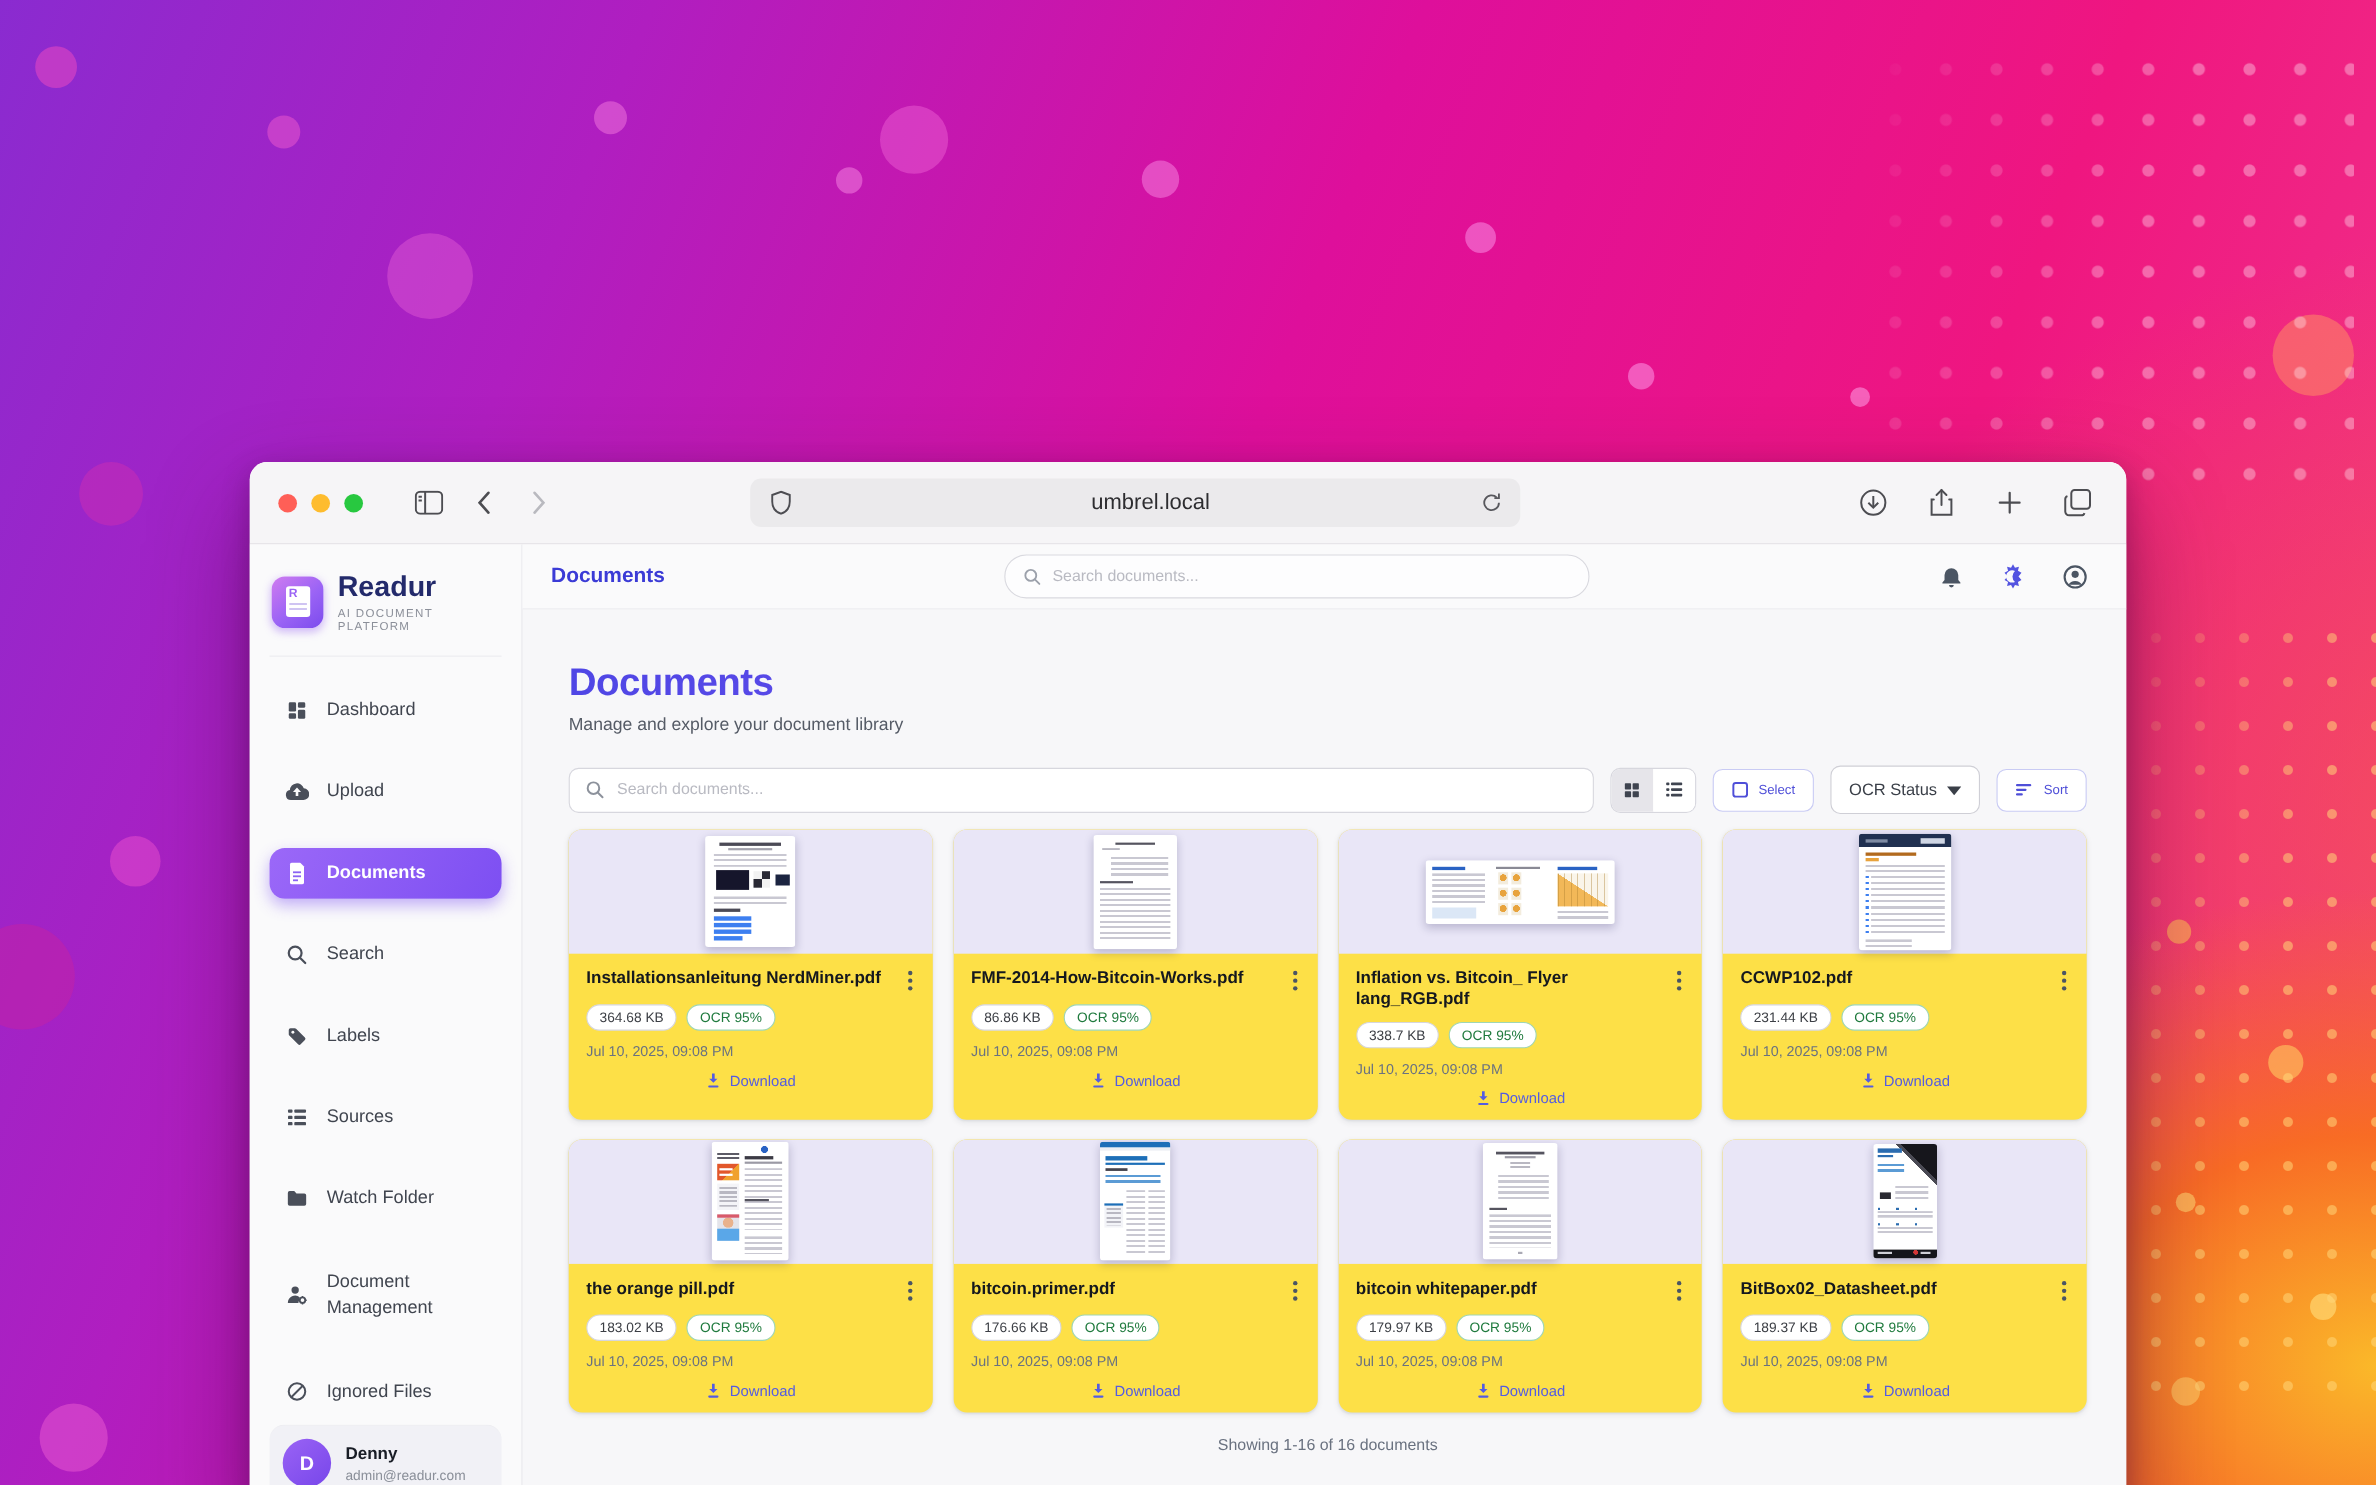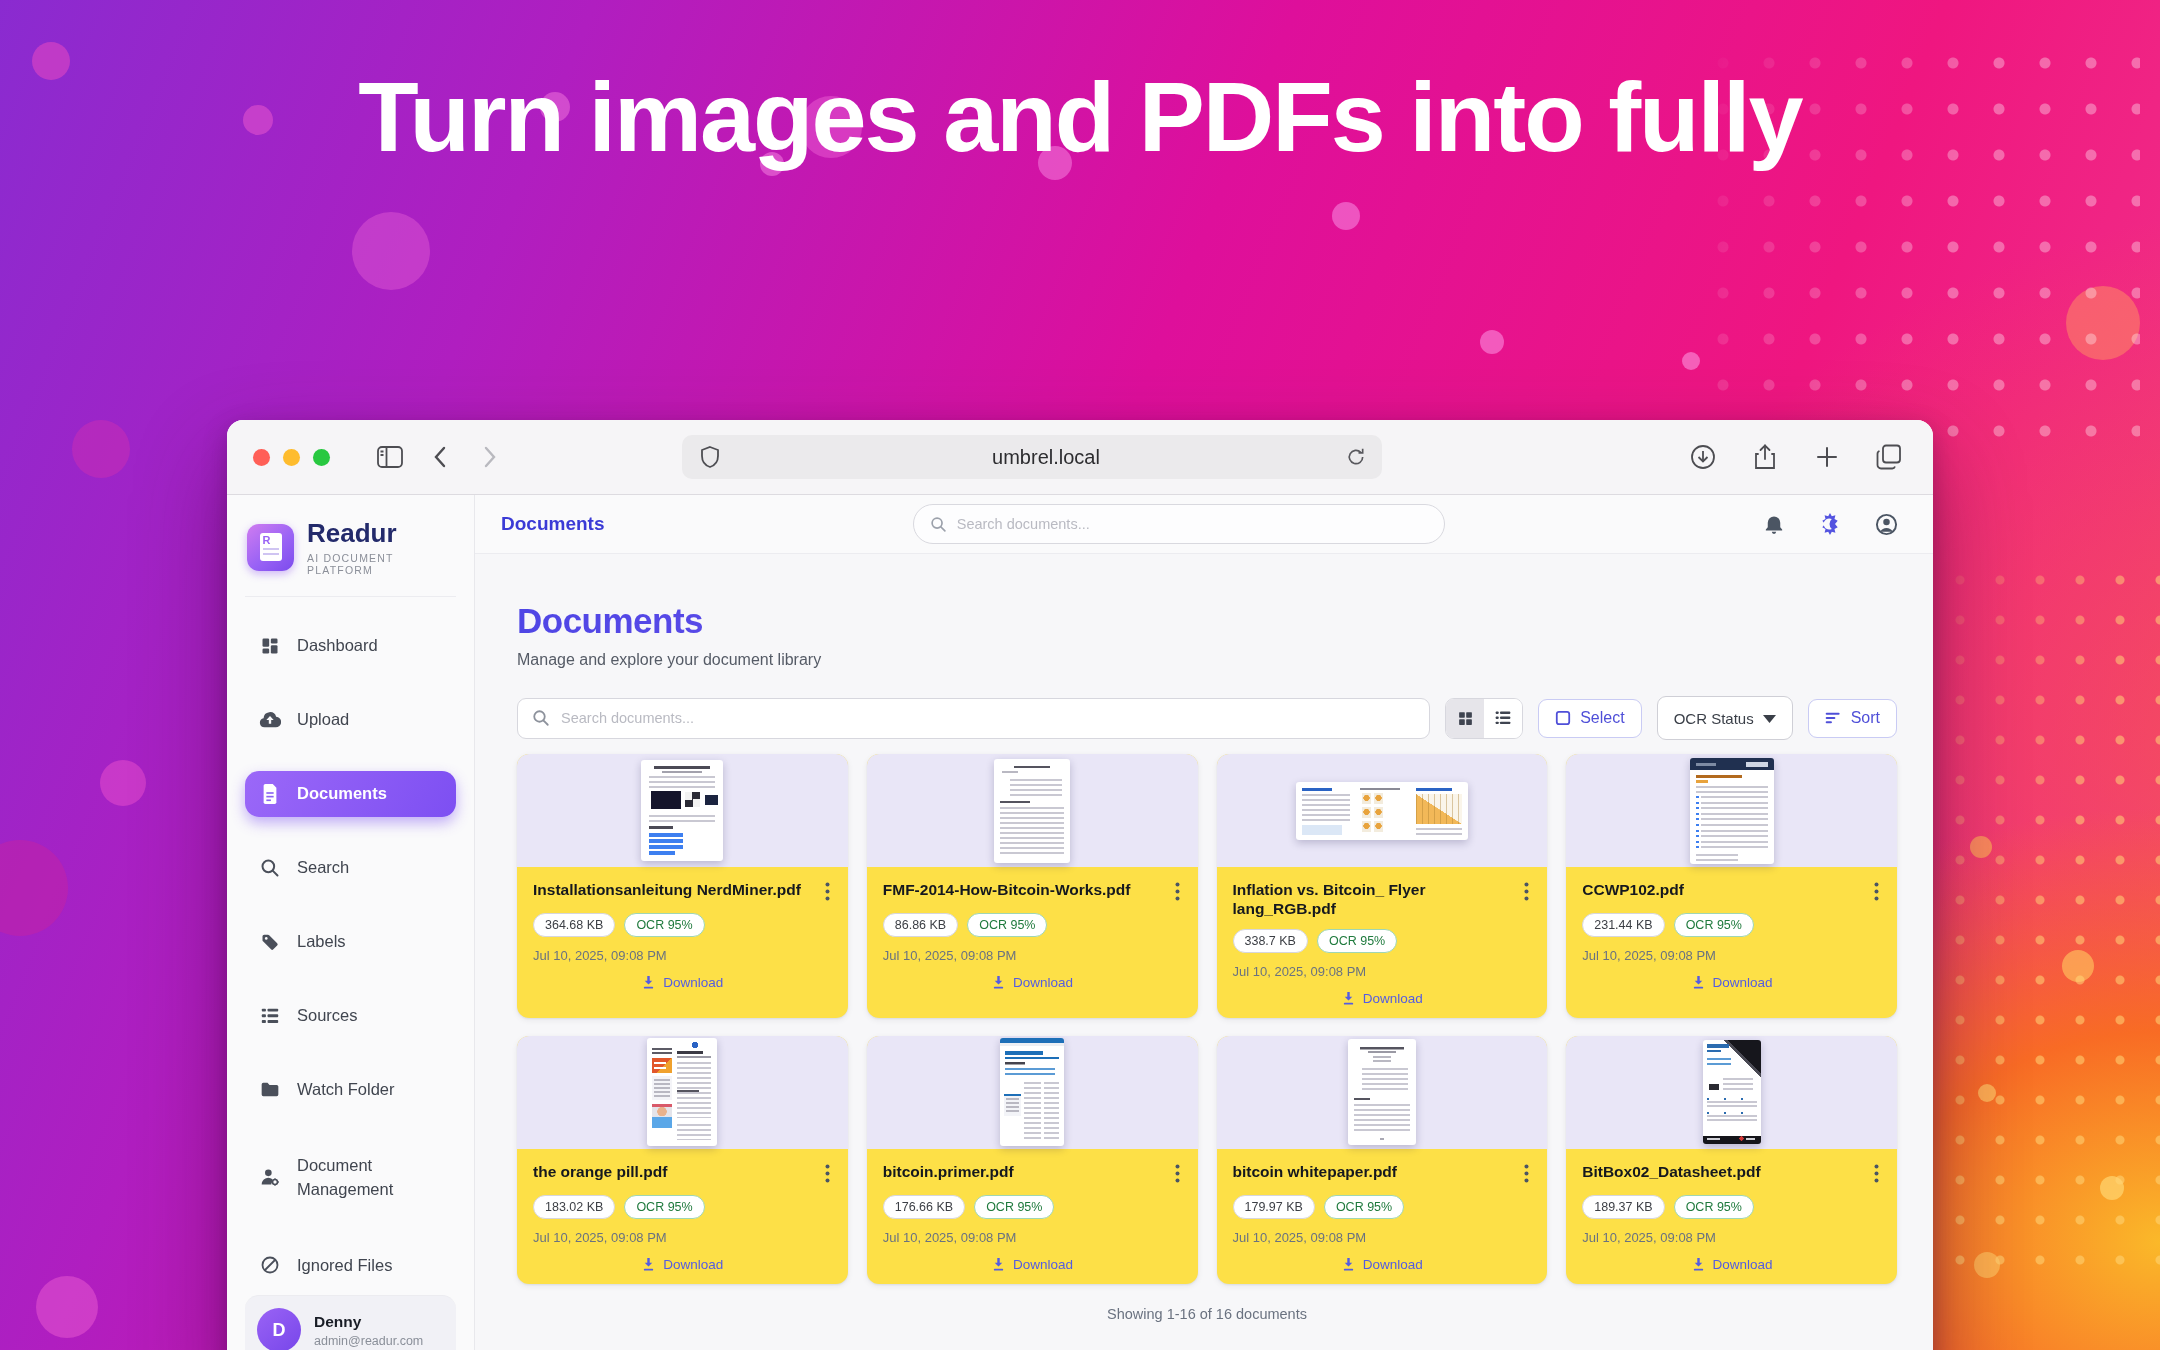--- a/index.html
+++ b/index.html
@@ -89,21 +89,21 @@
     background:linear-gradient(90deg,#4f46e5,#8b5cf6); -webkit-background-clip:text; background-clip:text; color:transparent; }
   .sub { font-size:16px; color:#555b66; margin-top:10px; }
 
   .toolbar { display:flex; align-items:center; gap:15px; margin-top:27px; }
   .filter-search { flex:1; height:41px; border:1px solid #d7d7de; background:#fff; border-radius:9px;
     display:flex; align-items:center; gap:11px; padding:0 14px; }
   .seg { display:flex; border:1px solid #d7d7de; border-radius:9px; overflow:hidden; background:#fff; }
   .seg button { width:38px; height:39px; border:none; background:#fff; display:flex; align-items:center; justify-content:center; color:#3f4450; cursor:pointer; }
   .seg button.on { background:#e6e5ea; }
   .btn { height:39px; border-radius:9px; background:#fff; display:flex; align-items:center; gap:9px; padding:0 16px;
-    font-size:16px; cursor:pointer; border:1px solid; font-family:inherit; }
+    font-size:12px; cursor:pointer; border:1px solid; font-family:inherit; }
   .btn.indigo { border-color:#c9cbf4; color:#4f4fd8; }
   .btn.gray { border-color:#cfcfd6; color:#3a3f48; height:44px; font-size:15px; }
 
   .grid { margin-top:14px; display:grid; grid-template-columns:repeat(4,1fr); gap:18px 19px; }
   .card { background:#fde047; border-radius:12px; overflow:hidden; box-shadow:0 1px 2px rgba(16,24,40,.07), 0 2px 6px rgba(16,24,40,.07); }
   .thumb { height:113px; background:#e9e6f7; display:flex; align-items:center; justify-content:center; cursor:pointer; }
   .card-body { padding:13px 16px 12px; }
   .title-row { display:flex; align-items:flex-start; justify-content:space-between; gap:8px; }
   .doc-title { font-size:15.5px; font-weight:bold; color:#15181e; line-height:1.25; }
   .kebab { border:none; background:transparent; color:#4b5563; cursor:pointer; padding:2px; flex:0 0 auto; }
@@ -230,21 +230,20 @@
   <span class="dot" style="left:1970px;top:836px;width:22px;height:22px;background:rgba(255,176,84,.65)"></span>
   <span class="dot" style="left:2062px;top:950px;width:32px;height:32px;background:rgba(255,194,94,.65)"></span>
   <span class="dot" style="left:1978px;top:1084px;width:18px;height:18px;background:rgba(255,204,104,.65)"></span>
   <span class="dot" style="left:2100px;top:1176px;width:24px;height:24px;background:rgba(255,214,112,.7)"></span>
   <span class="dot" style="left:1974px;top:1252px;width:26px;height:26px;background:rgba(255,196,96,.65)"></span>
   <span class="cluster" style="left:1700px;top:40px;width:440px;height:400px;"></span>
   <span class="cluster orange" style="left:1900px;top:560px;width:260px;height:720px;"></span>
 </div>
 
 <div class="hero">
-  <div>Turn images and PDFs into fully</div>
 </div>
 
 <div class="window">
 
   <div class="chrome">
     <div class="traffic">
       <span class="light red"></span>
       <span class="light yellow"></span>
       <span class="light green"></span>
     </div>

